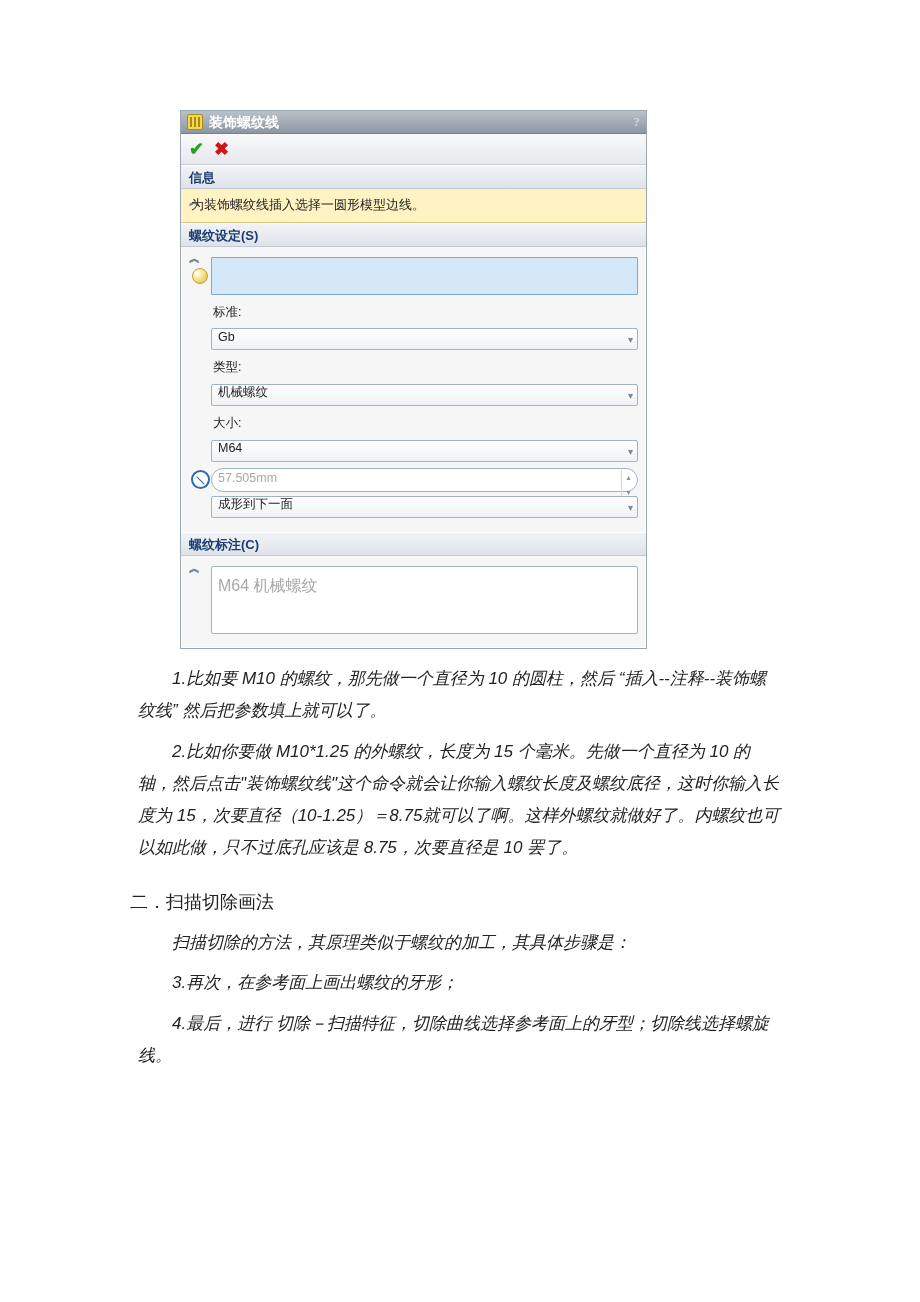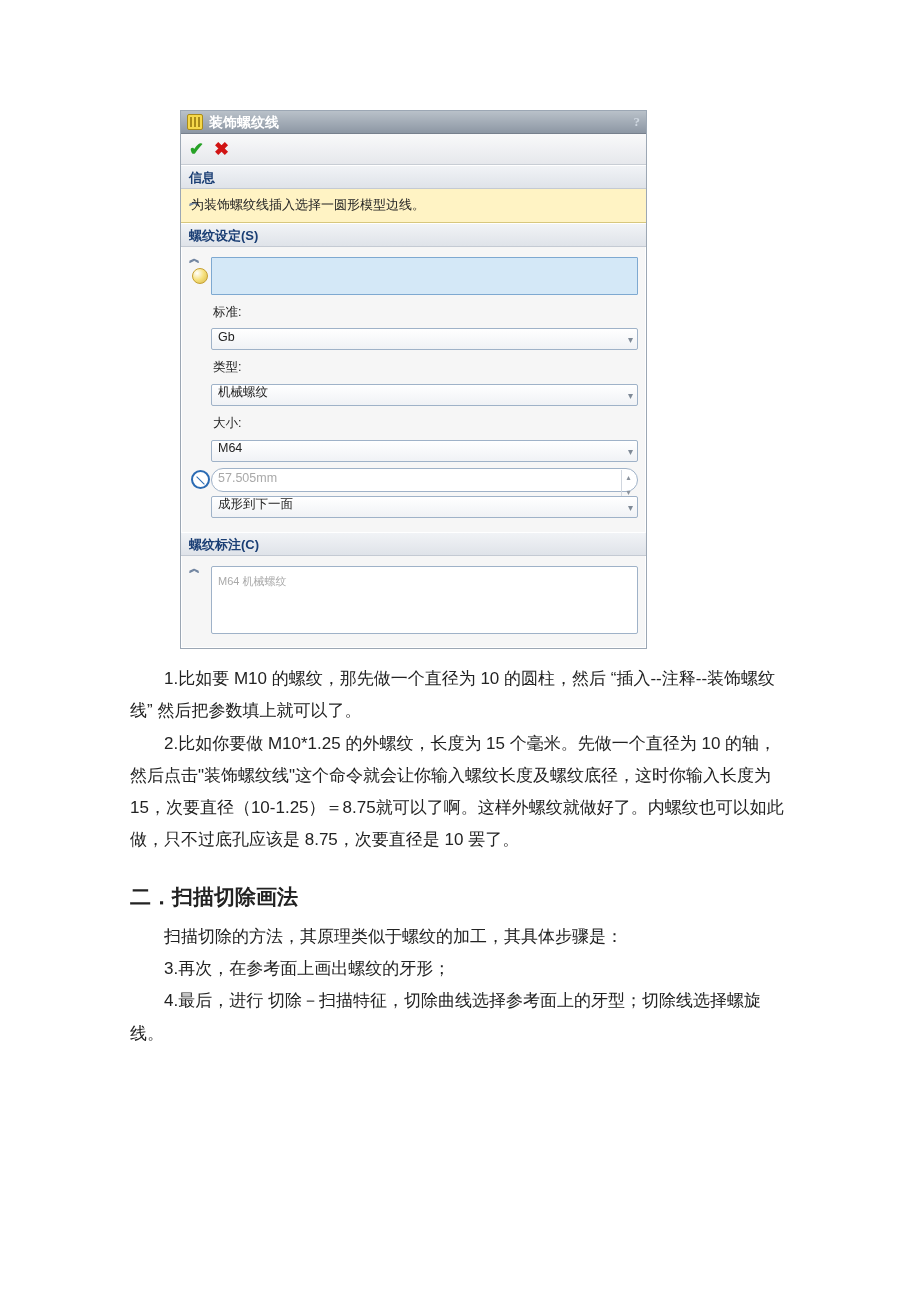--- a/index.html
+++ b/index.html
@@ -138,26 +138,26 @@
     display:flex;flex-direction:column;
   }
   .spin .spinbtns span{
     flex:1;display:flex;align-items:center;justify-content:center;
     font-size:8px;color:#8a929c;
     border-left:1px solid #d0d6de;
   }
   .textarea{
     height:58px;flex:1;
     background:var(--field-bg);border:1px solid var(--field-brd);
-    padding:4px 6px;font-size:11px;color:var(--disabled);
+    padding:4px 6px;font-size:16px;color:var(--disabled);
     border-radius:2px;
   }
   
-  p.body{margin:0;text-indent:2em;}
-  h3.body{margin:20px 0 4px 0;font-size:21px;font-weight:bold;}
+  p.body{margin:8px;text-indent:2em;font-style:italic;}
+  h3.body{margin:20px 0 4px 0;font-size:18px;font-weight:normal;}
 </style>
 </head>
 <body>
 
 <div class="page">
 
   <div class="panel">
 
     <div class="titlebar">
       <span class="ico"></span>

